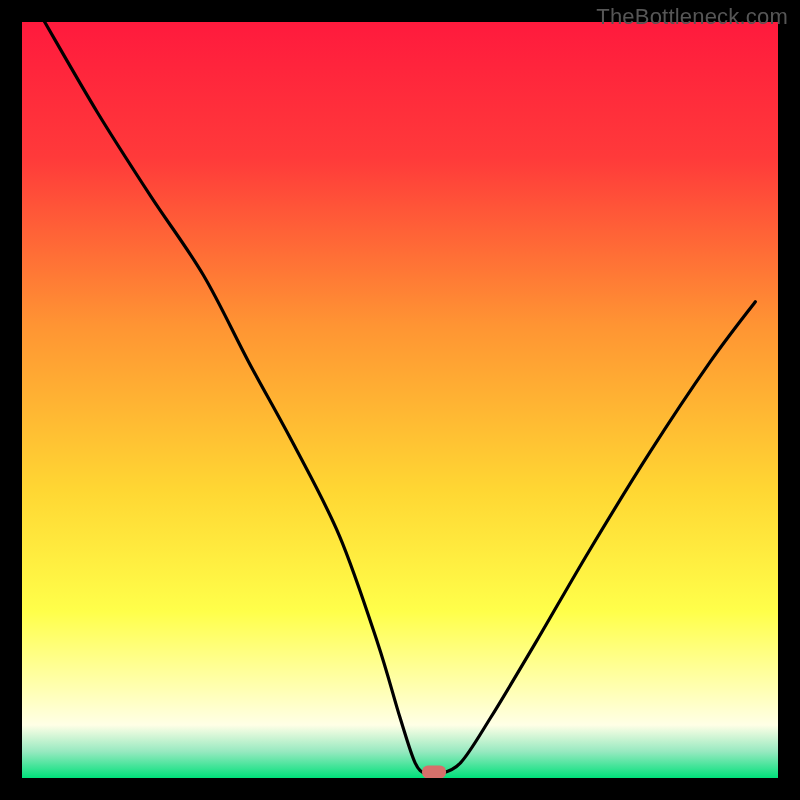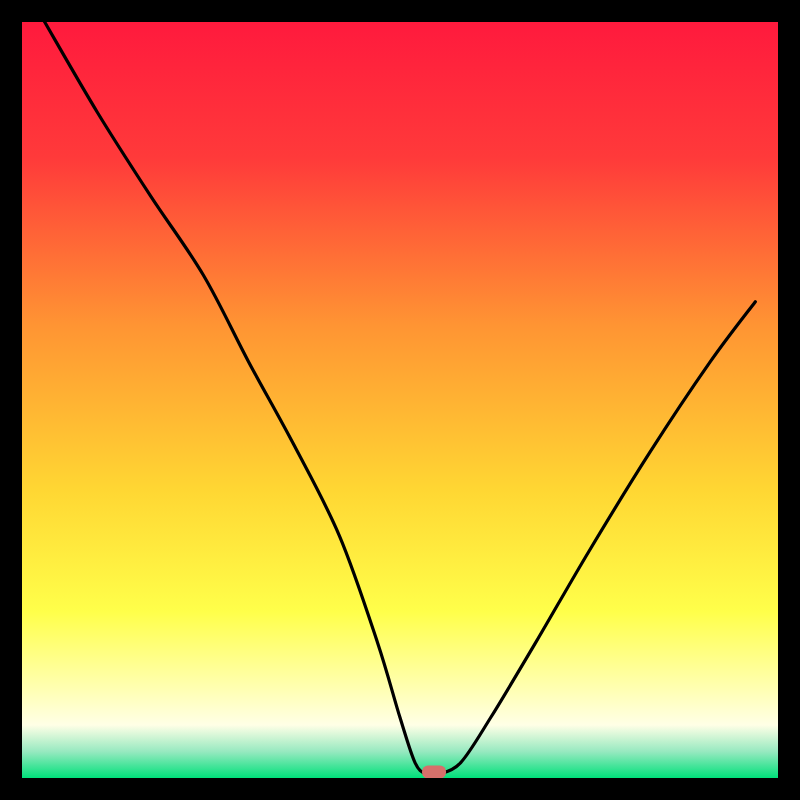--- a/index.html
+++ b/index.html
@@ -30,20 +30,21 @@
     position: absolute;
     top: 0;
     left: 0;
     z-index: 10;
   }
 </style>
 </head>
 <body>
 
 <div class="frame">
+  <div class="watermark">TheBottleneck.com</div>
 
   <svg id="chart-svg" width="800" height="800" viewBox="0 0 800 800">
     <defs>
       <linearGradient id="bg-grad" x1="0" y1="0" x2="0" y2="1">
           <stop offset="0%" stop-color="#ff1a3d"></stop>
           <stop offset="18%" stop-color="#ff3a3a"></stop>
           <stop offset="40%" stop-color="#ff9433"></stop>
           <stop offset="62%" stop-color="#ffd733"></stop>
           <stop offset="78%" stop-color="#ffff4a"></stop>
           <stop offset="88%" stop-color="#ffffb0"></stop>

